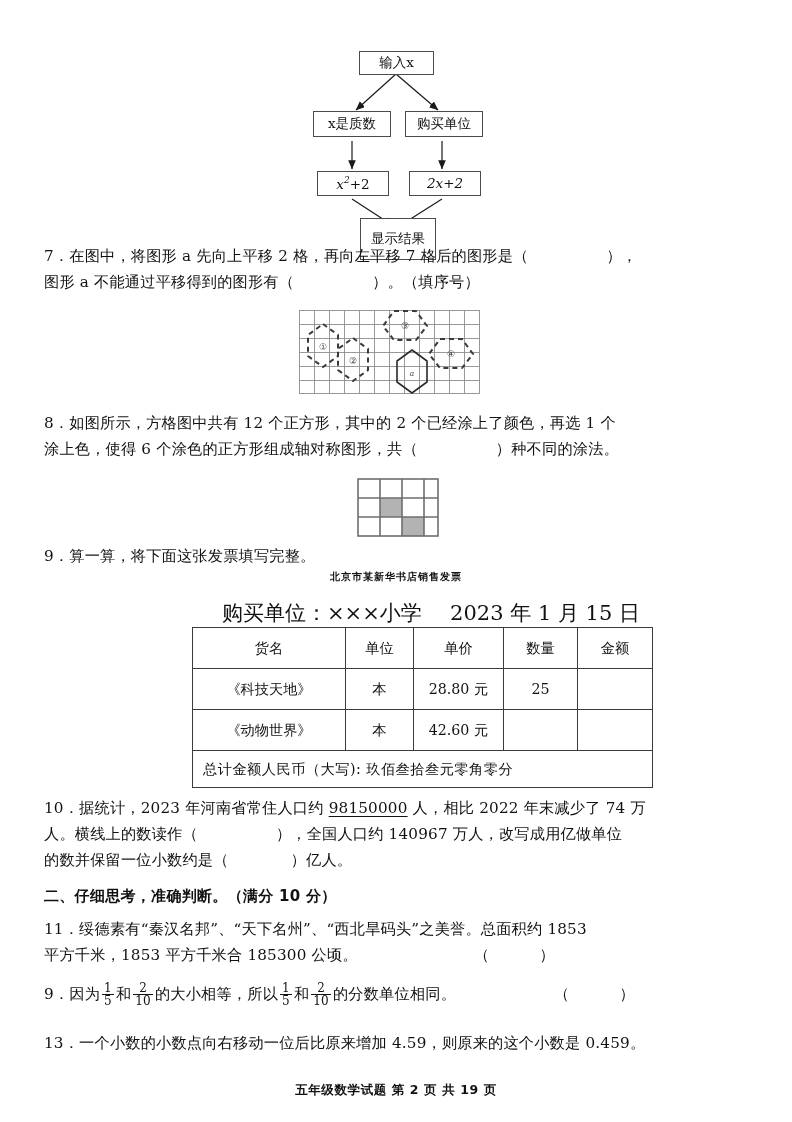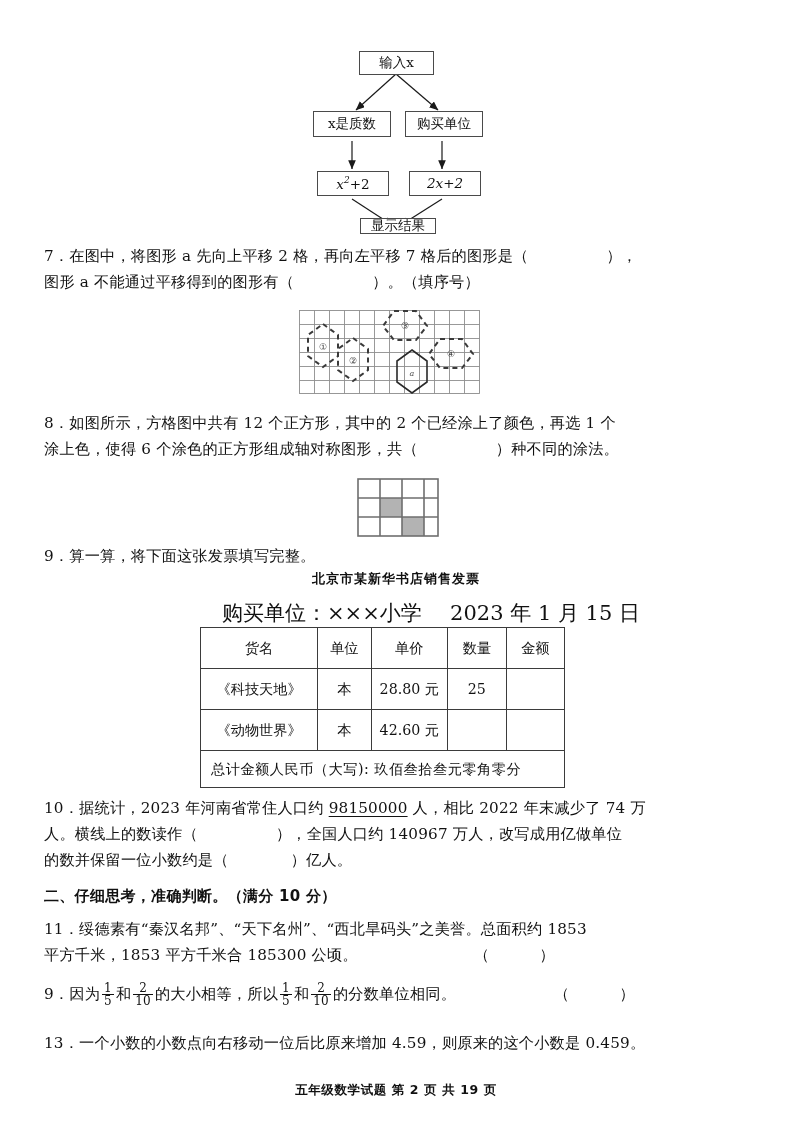--- a/index.html
+++ b/index.html
@@ -77,38 +77,38 @@
   .q8wrap svg { display: block; }
 
   
   .inv-title {
     position: absolute;
     width: 792px;
     text-align: center;
     top: 570px;
     font-family: "DejaVu Sans", "Liberation Sans", sans-serif;
     font-weight: bold;
-    font-size: 13px;
+    font-size: 10px;
     letter-spacing: 1px;
   }
   .inv-meta {
     position: absolute;
     top: 599px;
     left: 222px;
     width: 400px;
     font-size: 21px;
     display: flex;
     justify-content: space-between;
   }
   .inv-meta .right { margin-right: -18px; }
   .inv-table {
     position: absolute;
-    left: 200px;
+    left: 192px;
     top: 627px;
-    width: 365px;
+    width: 461px;
     border-collapse: collapse;
     font-size: 14.2px;
     background: #fff;
   }
   .inv-table td, .inv-table th {
     border: 1.2px solid #3b3b3b;
     text-align: center;
     font-weight: normal;
     height: 40px;
     padding: 0 2px;
@@ -185,21 +185,21 @@
     </div>
 
     <div class="fbox" style="left:317px; top:133px; width:72px; height:25px;">
       <span><span class="it">x</span><sup>2</sup><span>+2</span></span>
     </div>
 
     <div class="fbox" style="left:409px; top:133px; width:72px; height:25px;">
       <span class="it">2x+2</span>
     </div>
 
-    <div class="fbox" style="left:360px; top:180px; width:76px; height:16px;">
+    <div class="fbox" style="left:360px; top:180px; width:76px; height:42px;">
       <span>显示结果</span>
     </div>
   </div>
 
   <div class="q" style="left:44px; top:243px; width:706px;">
     <span>7．在图中，将图形 a 先向上平移 2 格，再向左平移 7 格后的图形是（</span><span class="sp-lg"></span><span>），</span><br>
     <span>图形 a 不能通过平移得到的图形有（</span><span class="sp-lg"></span><span>）。（填序号）</span>
   </div>
 
   <div class="q7wrap">

